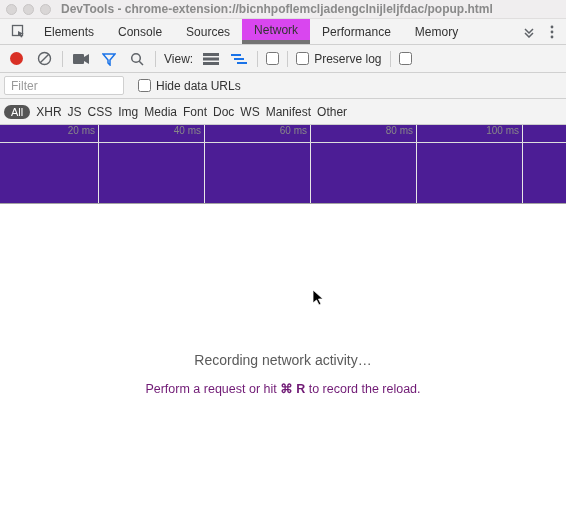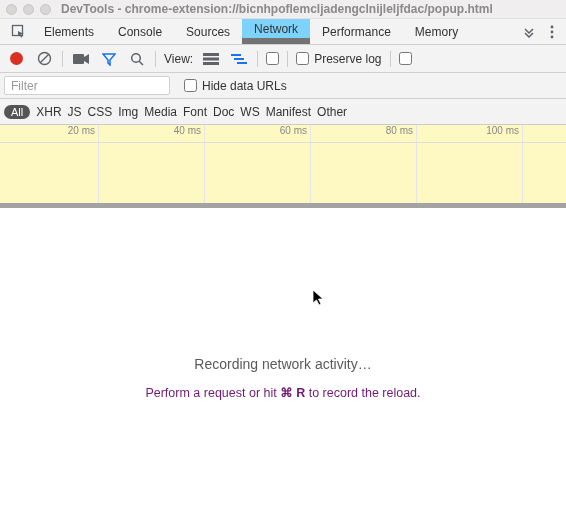--- a/index.html
+++ b/index.html
@@ -4,39 +4,39 @@
 <style>
   * { box-sizing: border-box; margin: 0; padding: 0; font-family: -apple-system, BlinkMacSystemFont, "Segoe UI", Helvetica, Arial, sans-serif; }
   body { width: 566px; height: 520px; background: #fff; overflow: hidden; color: #333; font-size: 12px; }
   .titlebar { height: 19px; background: #f0eeef; display: flex; align-items: center; padding: 0 6px; border-bottom: 1px solid #e0dede; }
   .traffic { display: flex; gap: 6px; margin-right: 10px; }
   .traffic span { width: 11px; height: 11px; border-radius: 50%; background: #d9d6d6; border: 1px solid #c8c5c5; }
   .title { color: #8a8a8a; font-size: 12px; white-space: nowrap; overflow: hidden; font-weight: bold; }
   .tabbar { height: 26px; background: #f3f3f3; border-bottom: 1px solid #d0d0d0; display: flex; align-items: stretch; padding-left: 4px; }
   .inspect-icon { width: 28px; display:flex; align-items:center; justify-content:center; }
   .tab { padding: 0 12px; display:flex; align-items:center; font-size: 12px; color:#333; cursor: default; }
-  .tab.active { color:#333; border-bottom: 6px solid #737373; background:#7dd3fc; }
+  .tab.active { color:#333; border-bottom: 4px solid #737373; background:#d946ef; }
   .tabbar .spacer { flex:1; }
   .more-tabs { width: 26px; display:flex; align-items:center; justify-content:center; }
   .menu-dots { width: 20px; display:flex; align-items:center; justify-content:center; margin-right:4px; }
   .toolbar { height: 28px; background:#f3f3f3; border-bottom:1px solid #d0d0d0; display:flex; align-items:center; padding: 0 6px; gap: 8px; }
   .rec { width:13px; height:13px; border-radius:50%; background:#d93025; }
   .tb-icon { width:20px; height:20px; display:flex; align-items:center; justify-content:center; color:#5f6368; }
   .divider { width:1px; height:16px; background:#ccc; }
   .label { color:#333; font-size:12px;text-align:right; }
   .chk { display:flex; align-items:center; gap:5px; font-size:12px; color:#333; }
   .chk input { width:13px; height:13px; }
   .tb-btn svg { display:block; }
   .filterbar { height: 26px; background:#f3f3f3; border-bottom:1px solid #d0d0d0; display:flex; align-items:center; padding:0 4px; gap:14px; }
-  .filter-input { height:19px; width:166px; border:1px solid #d0d0d0; background:#fff; padding:0 6px; font-size:12px; color:#888; border-radius:2px; }
+  .filter-input { height:19px; width:120px; border:1px solid #d0d0d0; background:#fff; padding:0 6px; font-size:12px; color:#888; border-radius:2px; }
   .filter-input::placeholder { color:#9a9a9a; }
   .type-row { height:26px; background:#f3f3f3; border-bottom:1px solid #ccc; display:flex; align-items:center; padding: 0 4px; gap: 6px; font-size:12px; }
   .pill { background:#555; color:#fff; border-radius:7px; padding:1px 7px; font-size:11px; }
   .type-item { color:#333; cursor:default; }
-  .timeline { background:#fef9c3; border-bottom:5px solid #a3a3a3;text-decoration:underline; }
+  .timeline { background:#4c1d95; border-bottom:1px solid #a3a3a3;text-decoration:underline; }
   .ruler { position:relative; height:18px; border-bottom:1px solid #ddd; }
   .tick { position:absolute; top:0; height:100%; border-right:1px solid #e6e6e6; font-size:10px; color:#888; text-align:right; padding-right:3px;}
   .grid { position:relative; height:60px; }
   .gridcol { position:absolute; top:0; bottom:0; border-right:1px solid #e6e6e6; }
   .empty { text-align:center; color:#606060; }
   .empty h3 { font-weight:400; font-size:14px; color:#5a5a5a; margin-top:148px; }
   .empty p { font-size:12.5px; color:#701a75; margin-top:13px;}
   .kbd { font-weight:700; }
   .cursor { position:absolute; left:312px; top:289px; pointer-events:none; }
 </style>

